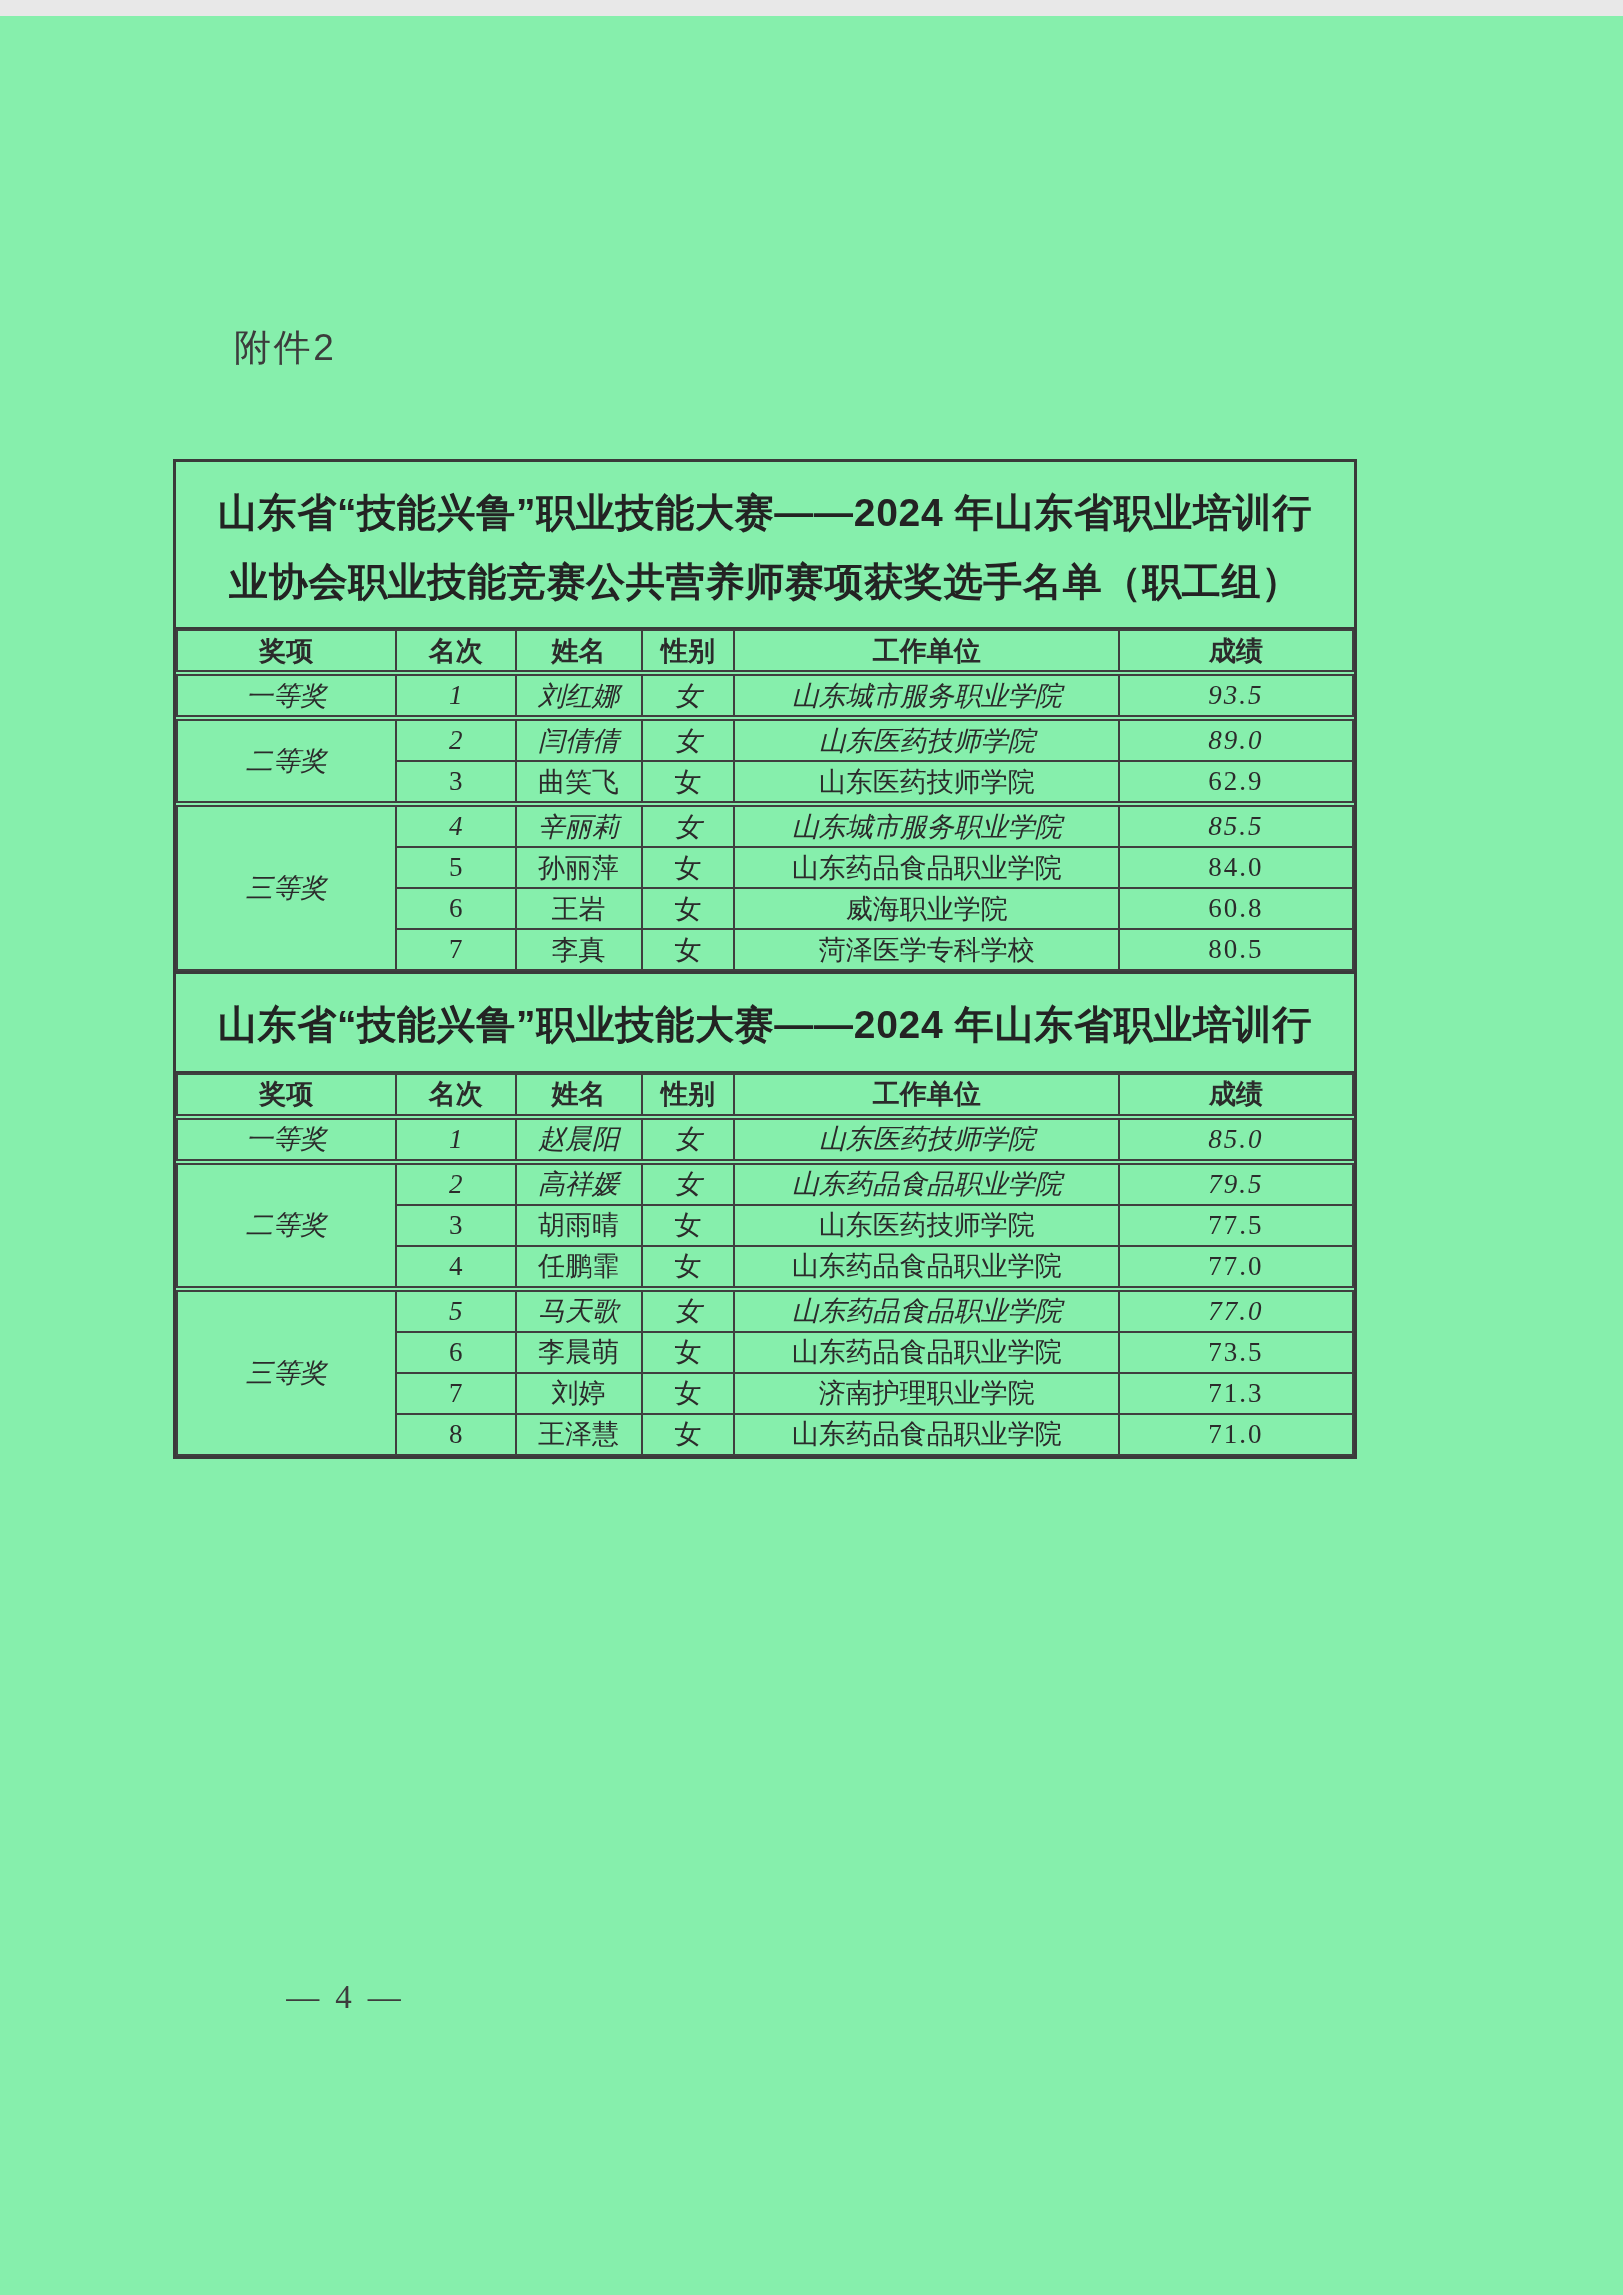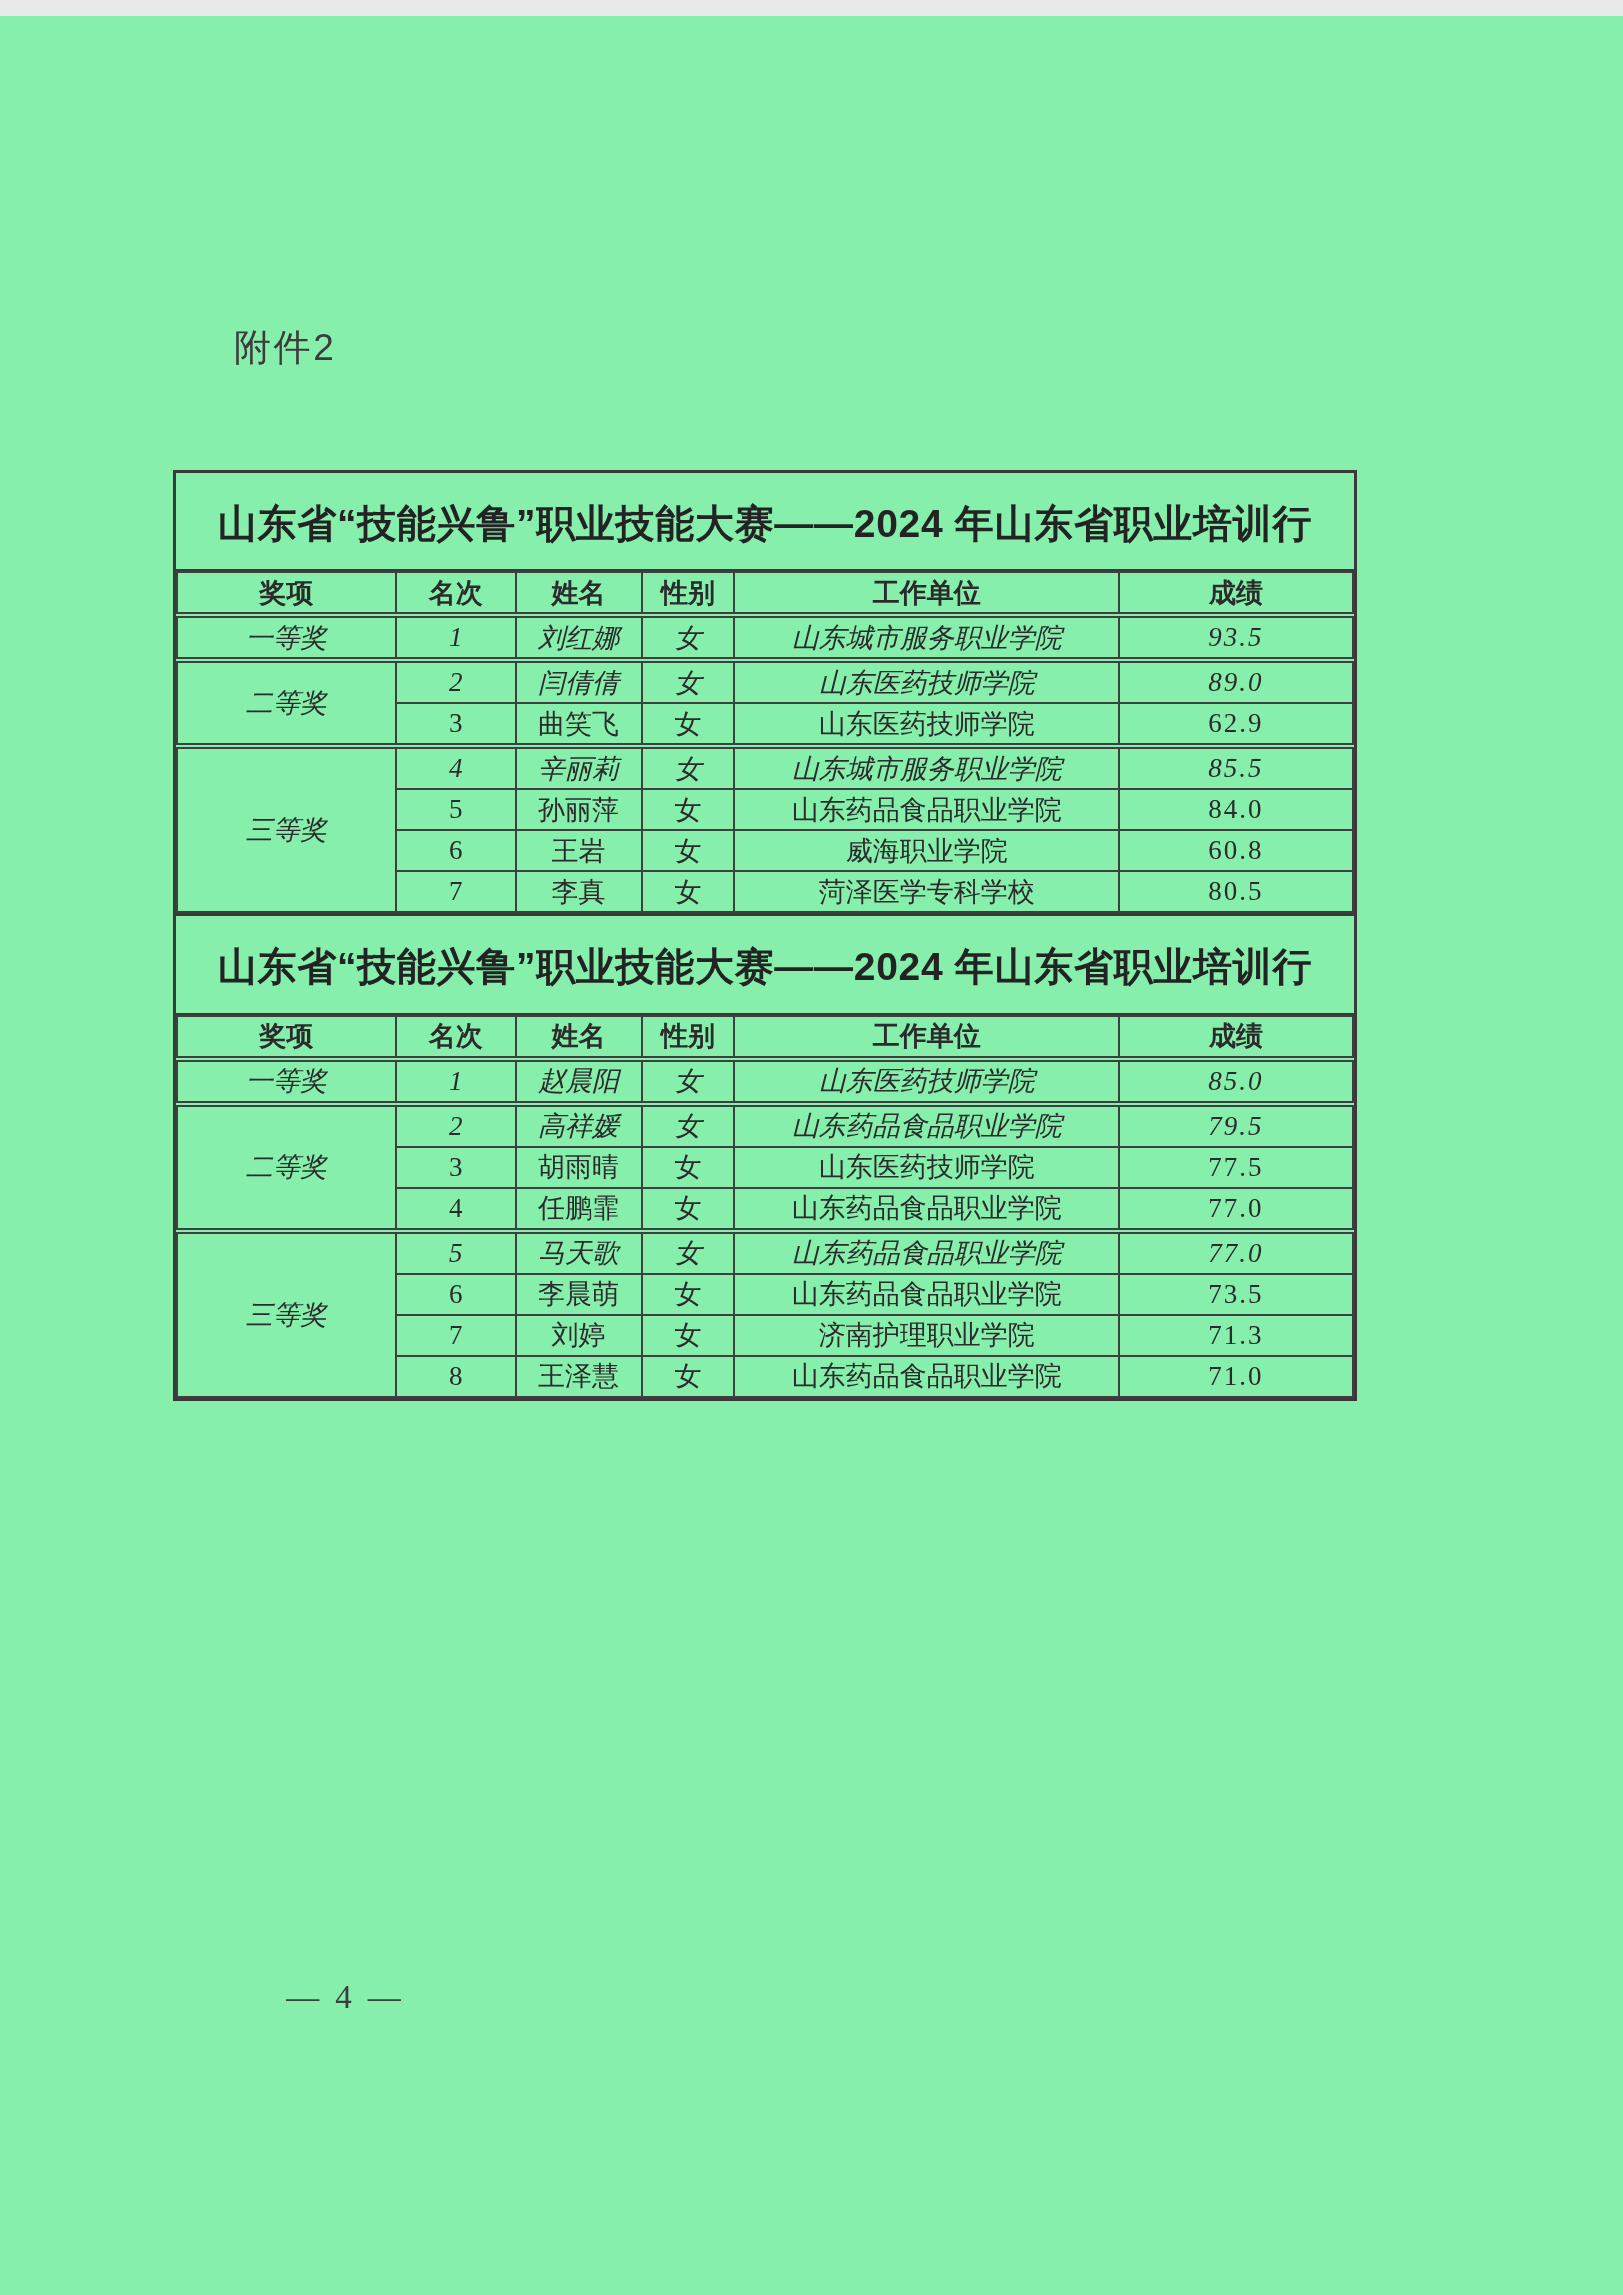--- a/index.html
+++ b/index.html
@@ -18,21 +18,21 @@
     left: 234px;
     top: 307px;
     font-family: "Liberation Sans", sans-serif;
     font-size: 37px;
     letter-spacing: 2.6px;
     color: #3c3c3c;
   }
   .doc {
     position: absolute;
     left: 173px;
-    top: 454px;
+    top: 443px;
     width: 1178px;
     border: 3.3px solid #3a3a3a;
   }
   .doc-title {
     padding: 15.7px 17px 11.8px 17px;
     text-align: center;
     font-family: "Liberation Sans", sans-serif;
     font-weight: 700;
     font-size: 39px;
     line-height: 69px;
@@ -84,20 +84,21 @@
 <body>
 
 <div class="page">
 
   <div class="attachment">附件2</div>
 
   <div class="doc">
 
     <div class="doc-title">
       <div>山东省“技能兴鲁”职业技能大赛——2024 年山东省职业培训行</div>
+      <div>业协会职业技能竞赛公共营养师赛项获奖选手名单（职工组）</div>
     </div>
 
     <table class="awards">
       <colgroup>
         <col style="width:18.6%">
           <col style="width:10.2%">
           <col style="width:10.7%">
         <col style="width:7.9%">
           <col style="width:32.7%">
           <col style="width:19.9%">

